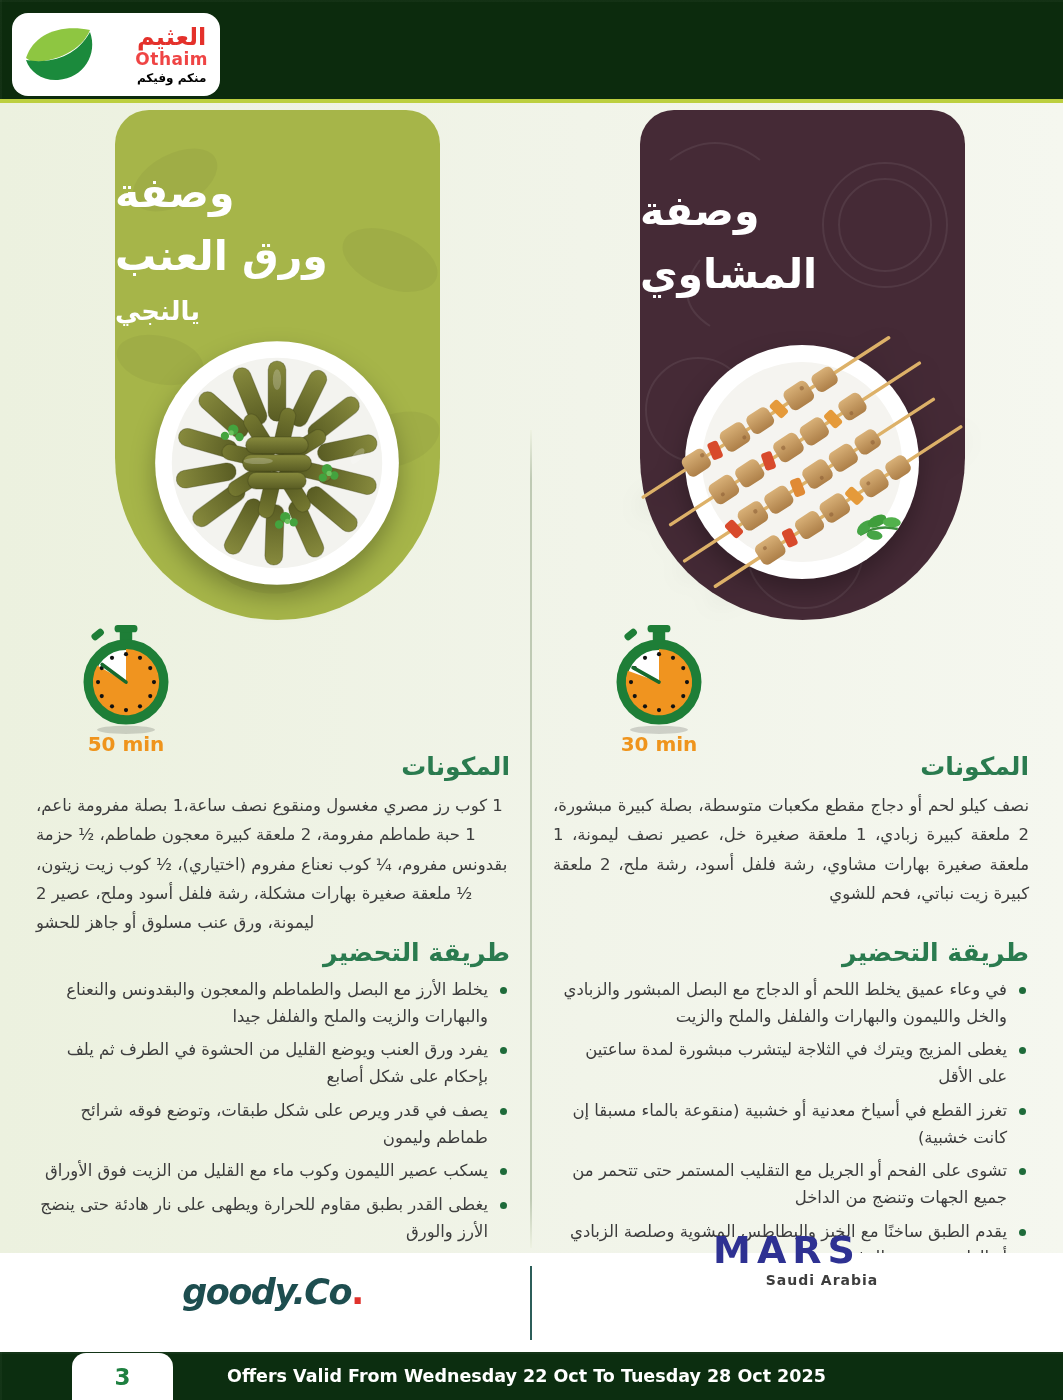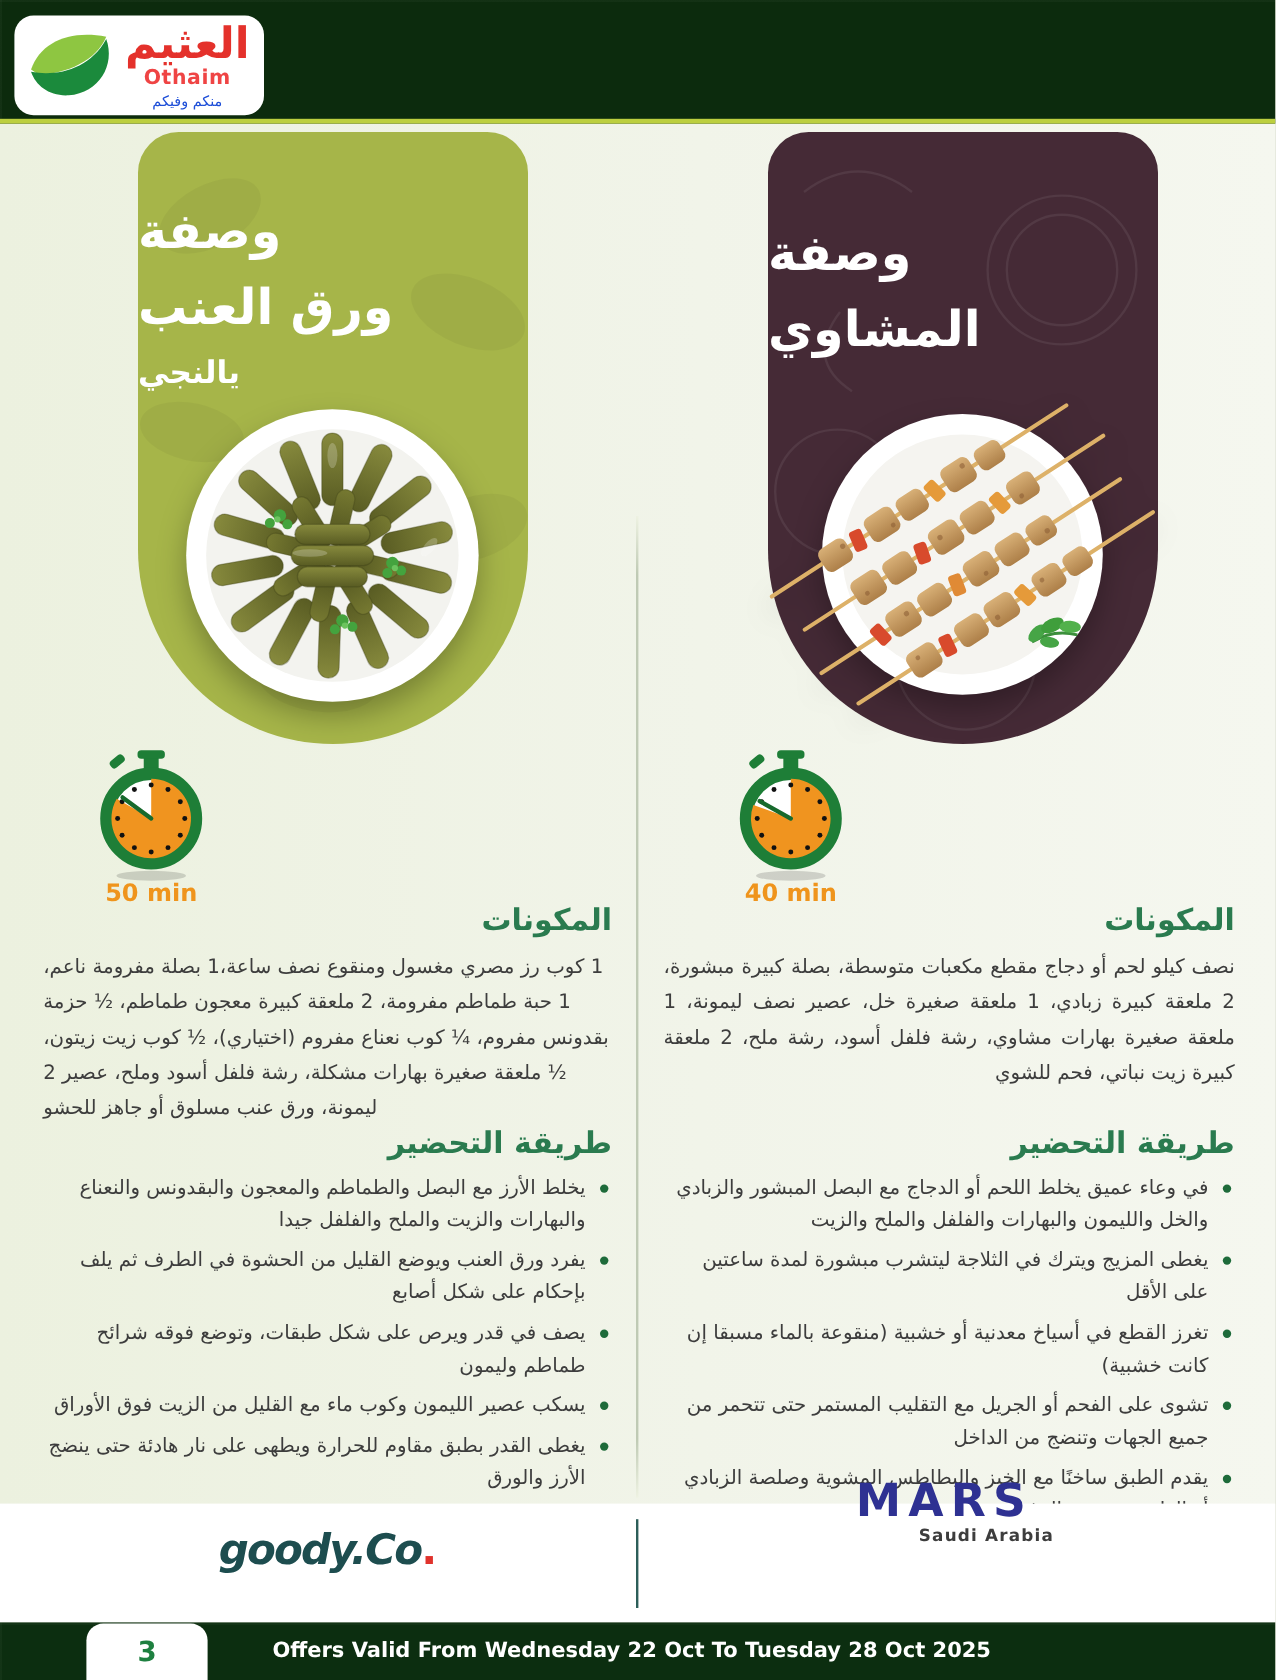--- a/index.html
+++ b/index.html
@@ -10,23 +10,23 @@
 
   
   .header{left:0;top:0;width:1063px;height:103px;background-color:#0c2b0d;
     background-image:
       linear-gradient(90deg,rgba(255,255,255,.03) 0 2px,transparent 2px 24px),
       linear-gradient(rgba(255,255,255,.03) 0 2px,transparent 2px 24px);
     border-bottom:4px solid #bccf3f;}
   .logo-box{left:12px;top:13px;width:208px;height:83px;background:#fff;border-radius:16px;
     display:flex;align-items:center;justify-content:space-between;padding:6px 12px 6px 8px;}
   .logo-text{display:flex;flex-direction:column;align-items:center;line-height:1;}
-  .logo-ar{color:#e4312b;font-size:36px;font-weight:700;}
+  .logo-ar{color:#e4312b;font-size:24px;font-weight:700;}
   .logo-en{color:#ef4444;font-size:17px;font-weight:700;letter-spacing:.5px;margin-top:2px;}
-  .logo-tag{color:#1d4ed8;font-size:12px;font-weight:400;margin-top:4px;}
+  .logo-tag{color:#000000;font-size:12px;font-weight:700;margin-top:4px;}
 
   
   .card{top:110px;width:325px;height:510px;border-radius:34px 34px 163px 163px;overflow:hidden;}
   .card-left{left:115px;background:#a6b549;}
   .card-right{left:640px;background:#452a36;}
   .card-title{left:0;top:52px;width:100%;text-align:left;color:#fff;direction:rtl;}
   .card-title .l1{font-size:41px;font-weight:700;line-height:62px;}
   .card-title .l2{font-size:41px;font-weight:700;line-height:64px;}
   .card-title .sub{font-size:26px;font-weight:700;line-height:46px;}
   .plate{filter:drop-shadow(0 12px 12px rgba(0,0,0,.28));}
@@ -315,21 +315,21 @@
         <circle cx="63.5" cy="81.4" r="2"></circle>
       <circle cx="50" cy="85" r="2"></circle>
         <circle cx="36.5" cy="81.4" r="2"></circle>
         <circle cx="26.6" cy="71.5" r="2"></circle>
       <circle cx="23" cy="58" r="2"></circle>
         <circle cx="26.6" cy="44.5" r="2"></circle>
         <circle cx="36.5" cy="34.6" r="2"></circle>
     </g>
     <line x1="50" y1="58" x2="25" y2="44" stroke="#176a2d" stroke-width="3.5" stroke-linecap="round"></line>
   </svg>
-  <div class="abs time-label" style="left:604px;top:732px">40 min</div>
+  <div class="abs time-label" style="left:604px;top:732px">30 min</div>
 
   <div class="abs col" style="left:36px;top:752px;width:474px">
     <h3 class="sec-title">المكونات</h3>
     <p class="body-text">1 كوب رز مصري مغسول ومنقوع نصف ساعة،1 بصلة مفرومة ناعم، 1 حبة طماطم مفرومة، 2 ملعقة كبيرة معجون طماطم، ½ حزمة بقدونس مفروم، ¼ كوب نعناع مفروم (اختياري)، ½ كوب زيت زيتون، ½ ملعقة صغيرة بهارات مشكلة، رشة فلفل أسود وملح، عصير 2 ليمونة، ورق عنب مسلوق أو جاهز للحشو</p>
   </div>
 
   <div class="abs col" style="left:36px;top:938px;width:474px">
     <h3 class="sec-title">طريقة التحضير</h3>
     <ul class="steps">
       <li>يخلط الأرز مع البصل والطماطم والمعجون والبقدونس والنعناع والبهارات والزيت والملح والفلفل جيدا</li>

